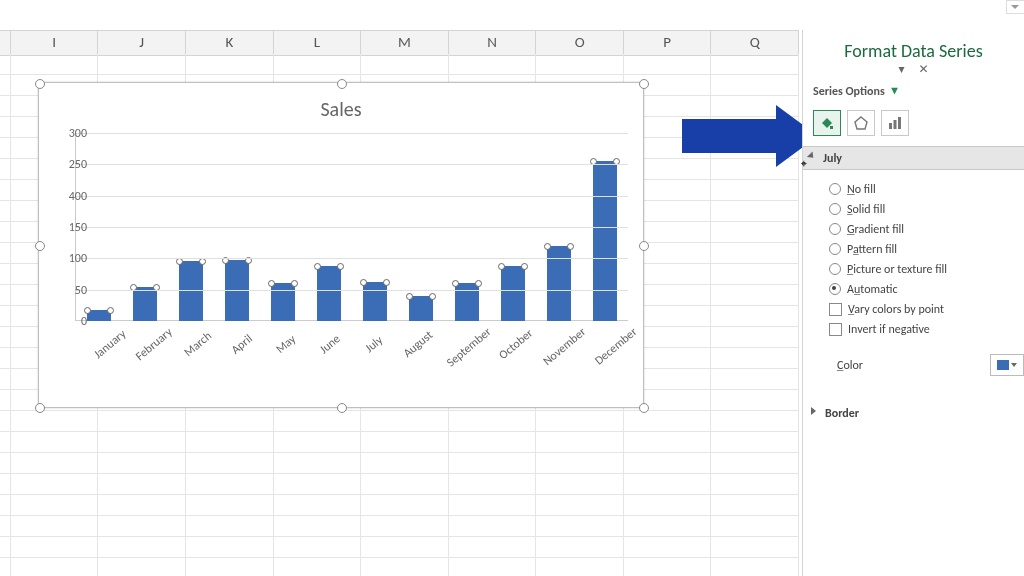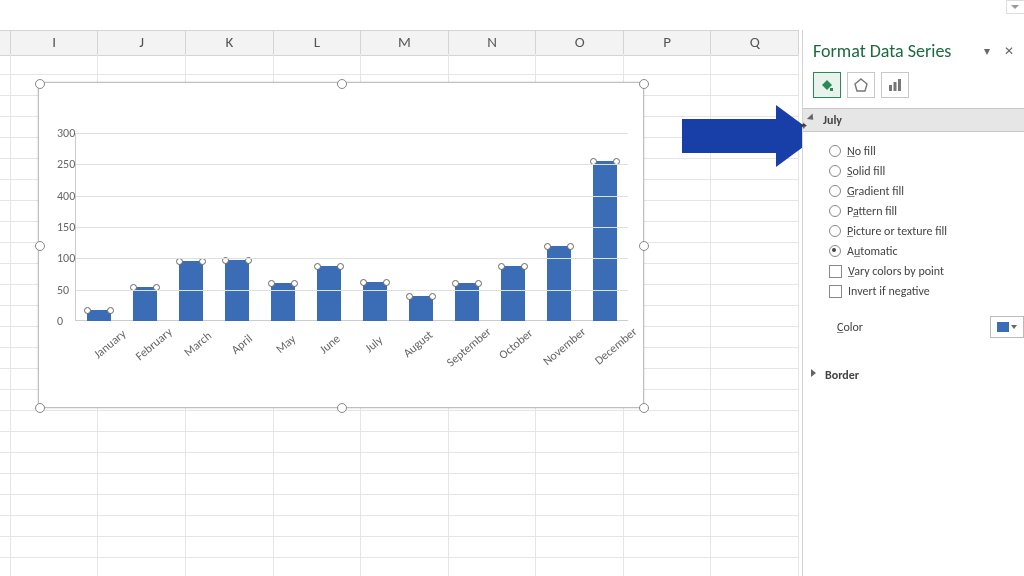--- a/index.html
+++ b/index.html
@@ -125,20 +125,21 @@
   }
   .xaxis {
     position:absolute;
     left:0; right:0; bottom:0;
     border-top:1px solid #ccc;
   }
   .ytick {
     position: absolute;
     right: 556px;
     width: 30px;
+    text-align: right;
     font-size: 12px;
     color: #666;
     transform: translateY(-50%);
   }
   .bars {
     position: absolute;
     left:0; right:0; bottom:0; top:0;
     display: flex;
     align-items: flex-end;
   }
@@ -213,20 +214,21 @@
     background:#fff;
     box-sizing:border-box;
   }
   .pane-header {
     display:flex;
     align-items:center;
     justify-content:space-between;
     padding: 10px 10px 6px 10px;
     font-size: 18px;
     color:#1a6a3d;
+    flex-direction:column;
   }
   .pane-header .icons { font-size:12px; color:#666; display:flex; gap:14px;}
   .pane-header .icons span{cursor:pointer;}
   .pane-sub {
     padding: 2px 10px 8px 10px;
     font-size: 12px;
     font-weight:bold;
     color:#555;
   }
   .pane-sub .chev {
@@ -647,20 +649,21 @@
         <div class="cell"></div>
         <div class="cell"></div>
         <div class="cell"></div>
         <div class="cell"></div>
         <div class="cell"></div>
         <div class="cell"></div>
       </div>
     </div>
 
   <div class="chart-obj" id="chart">
+    <div class="chart-title">Sales</div>
     <div class="plot" id="plot">
       <div class="xaxis"></div>
       <div class="bars" id="bars">
           <div class="barwrap">
             <div class="bar" style="height: 11.28px;">
               <div class="dp tl"></div>
               <div class="dp tr"></div>
             </div>
           </div>
           <div class="barwrap">
@@ -772,20 +775,26 @@
     <div class="shaft"></div>
       <div class="head"></div>
   </div>
 
   <div class="format-pane">
     <div class="pane-header">
       <span>Format Data Series</span>
       <span class="icons">
         <span>▾</span>
         <span>✕</span>
+      </span>
+    </div>
+    <div class="pane-sub">
+      <span>
+        <span>Series Options</span>
+        <span class="chev" style="color:#2a8a56;">▾</span>
       </span>
     </div>
     <div class="tab-icons">
       <div class="ticon active ico-bucket" title="Fill &amp; Line">
         <svg width="16" height="16">
             <path d="M3 8 L8 3 L13 8 L8 13 Z" fill="#2a8a56"></path>
             <rect x="11" y="11" width="3" height="3" fill="#2a8a56"></rect>
           </svg>
       </div>
       <div class="ticon ico-pent" title="Effects">

